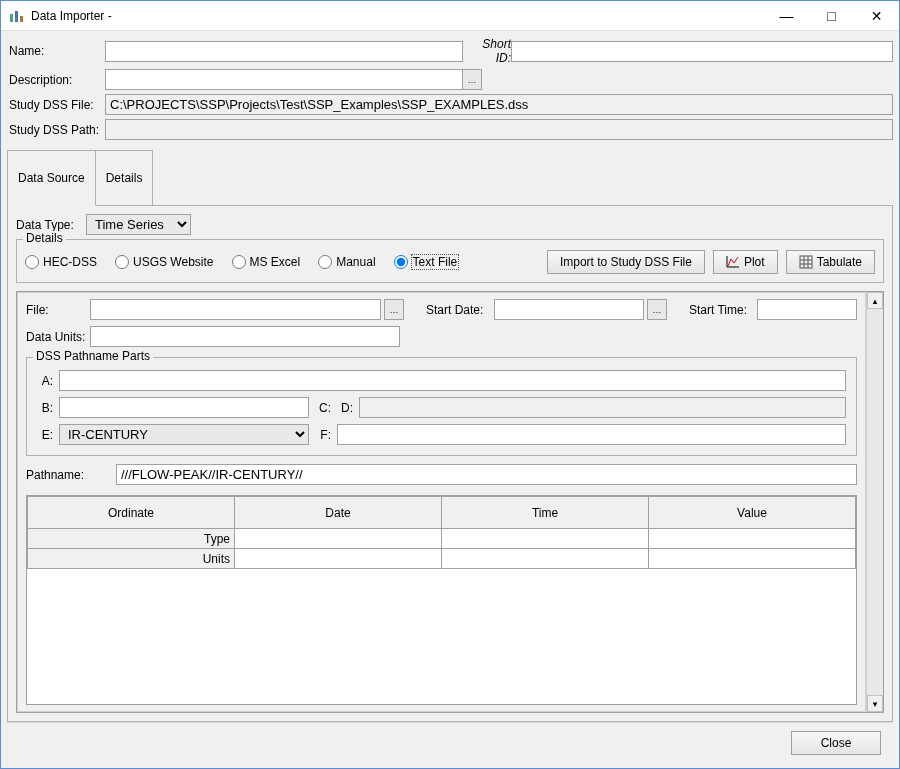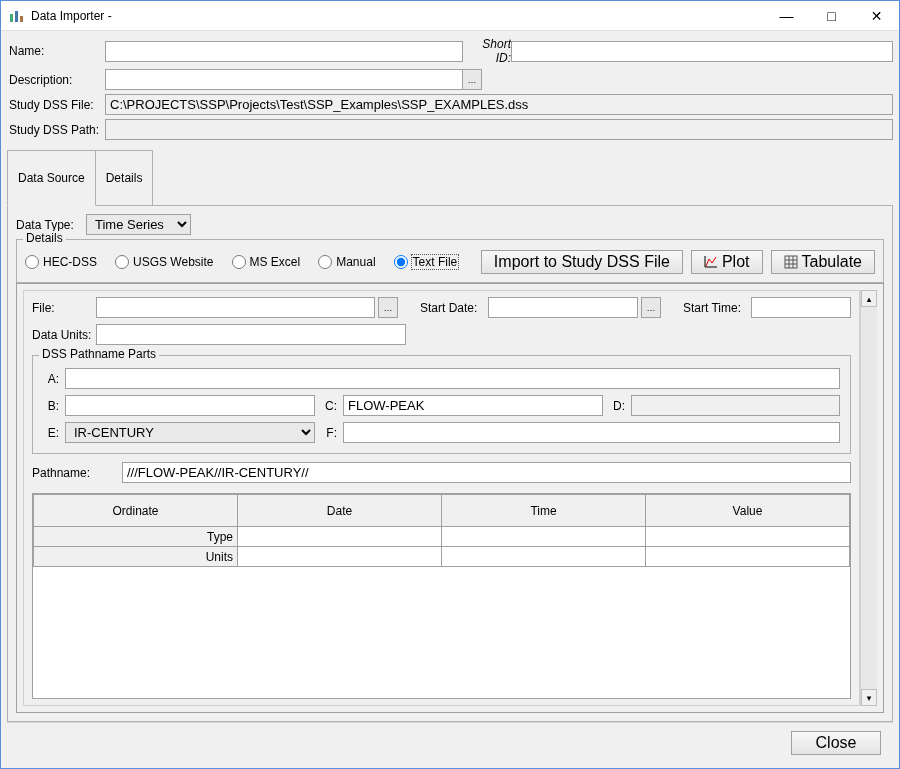--- a/index.html
+++ b/index.html
@@ -121,27 +121,27 @@
 
 .action-btns { margin-left:auto; display:flex; gap:8px; }
 .btn {
   height: 24px;
   border: 1px solid #a0a0a0;
   background: linear-gradient(#f8f8f8,#e4e4e4);
   padding: 0 12px;
   display:flex; align-items:center; justify-content:center;
   gap:4px;
   cursor:pointer;
-  font-size:16px;
+  font-size:12px;
 }
 
 .main-panel {
+  margin-top: 8px;
   border:1px solid #a0a0a0;
   background:#f0f0f0;
-  padding:6px;
   flex:1;
   display:flex;
 }
 .main-inner {
   border:1px solid #d0d0d0;
   background:#f0f0f0;
   padding:6px 8px;
   flex:1;
   display:flex;
   flex-direction:column;
@@ -352,21 +352,20 @@
         <div class="dss-parts">
           <span class="legend">DSS Pathname Parts</span>
           <div class="parts-row">
             <span class="pl">A:</span>
             <input type="text" value="" style="">
           </div>
           <div class="parts-row">
             <span class="pl">B:</span>
             <input type="text" style="flex: 0 0 250px;" value="">
             <span class="pl">C:</span>
-            <input type="text" style="flex: 0 0 260px;" value="FLOW-PEAK">
             <span class="pl">D:</span>
             <input type="text" readonly="" value="" style="">
           </div>
           <div class="parts-row" style="margin-bottom:0;">
             <span class="pl">E:</span>
             <select style="flex:0 0 250px;background:#e9e9e9;">
               <option>IR-CENTURY</option>
             </select>
             <span class="pl">F:</span>
             <input type="text" value="" style="">

